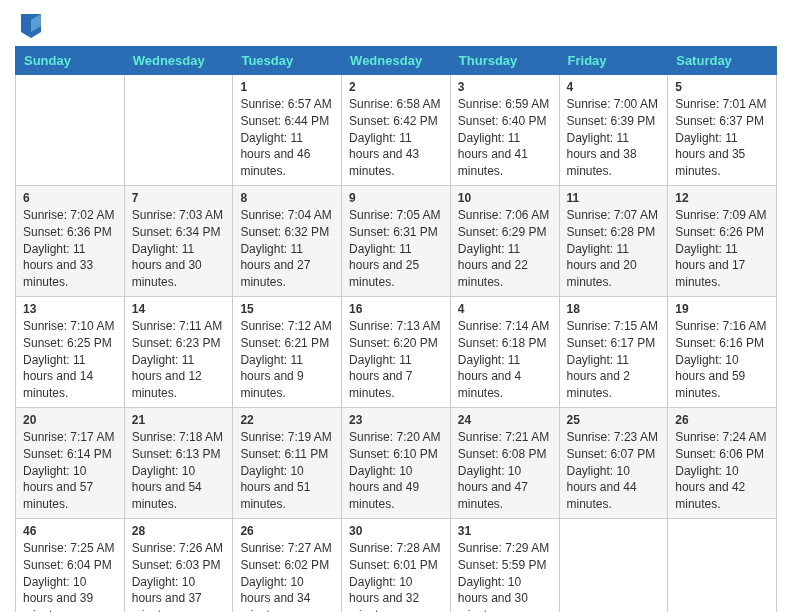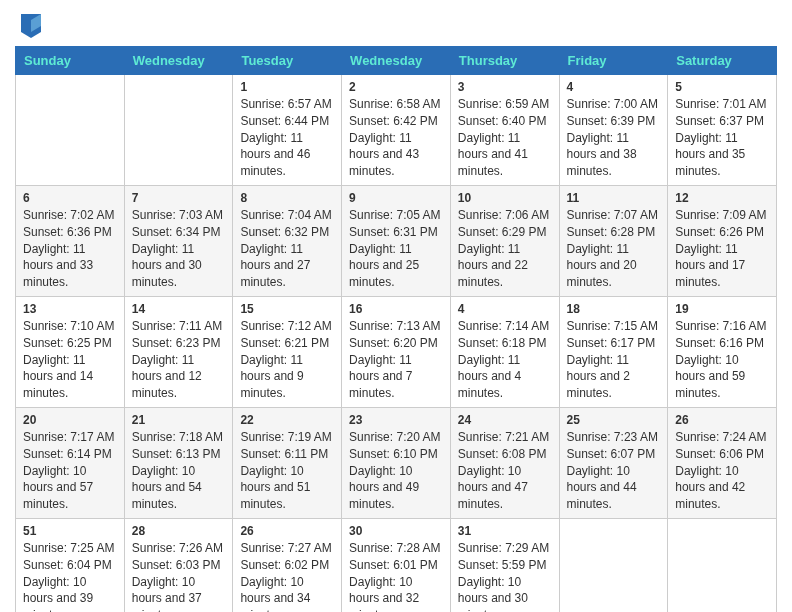--- a/index.html
+++ b/index.html
@@ -240,21 +240,21 @@
             <span class="day-number">25</span>
             <div class="day-info">Sunrise: 7:23 AM<br>Sunset: 6:07 PM<br>Daylight: 10 hours and 44 minutes.</div>
           </td>
           <td>
             <span class="day-number">26</span>
             <div class="day-info">Sunrise: 7:24 AM<br>Sunset: 6:06 PM<br>Daylight: 10 hours and 42 minutes.</div>
           </td>
         </tr>
         <tr class="row-odd">
           <td>
-            <span class="day-number">51</span>
+            <span class="day-number">46</span>
             <div class="day-info">Sunrise: 7:25 AM<br>Sunset: 6:04 PM<br>Daylight: 10 hours and 39 minutes.</div>
           </td>
           <td>
             <span class="day-number">28</span>
             <div class="day-info">Sunrise: 7:26 AM<br>Sunset: 6:03 PM<br>Daylight: 10 hours and 37 minutes.</div>
           </td>
           <td>
             <span class="day-number">26</span>
             <div class="day-info">Sunrise: 7:27 AM<br>Sunset: 6:02 PM<br>Daylight: 10 hours and 34 minutes.</div>
           </td>

